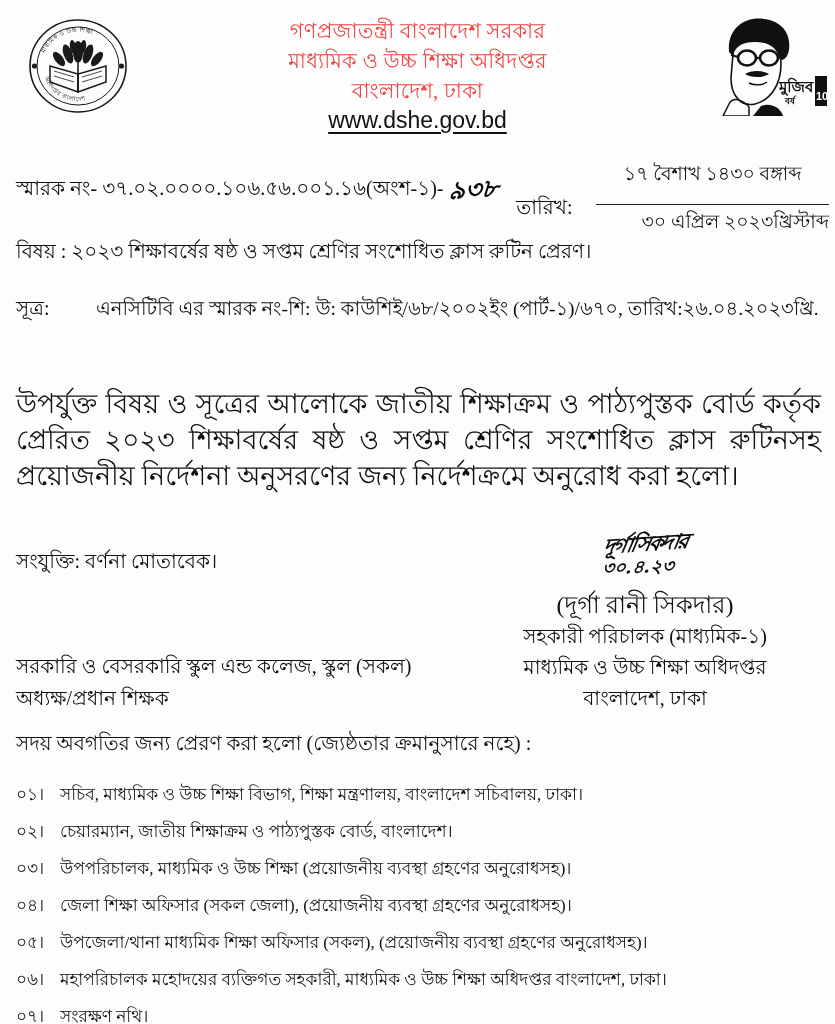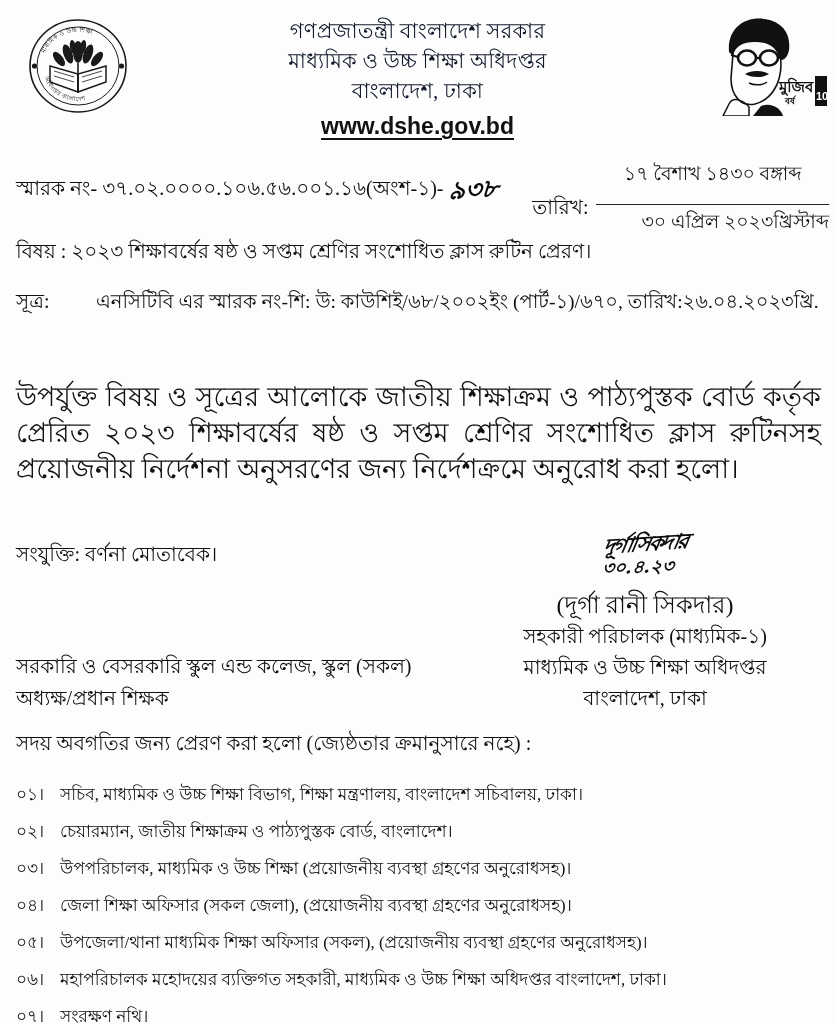--- a/index.html
+++ b/index.html
@@ -41,32 +41,30 @@
     left: 0;
     right: 0;
     top: 16px;
     text-align: center;
   }
   .org-line {
     font-family: "Liberation Serif", "DejaVu Serif", serif;
     font-size: 21px;
     line-height: 30px;
     letter-spacing: .2px;
-    color: #0f172a;
+    color: #ef4444;
     white-space: nowrap;
   }
   .org-url {
-    margin-top: 6px;
     font-family: "Liberation Sans", "DejaVu Sans", sans-serif;
     font-size: 23px;
     line-height: 28px;
     text-decoration: underline;
     text-underline-offset: 4px;
     color: #111111;
-    font-weight: bold;
   }
 
   
   .memo-row {
     position: relative;
     height: 72px;
     margin-top: 8px;
   }
   .memo-no {
     position: absolute;
@@ -90,21 +88,21 @@
   .date-wrap {
     position: absolute;
     right: 6px;
     top: 2px;
     display: flex;
     align-items: center;
   }
   .date-label {
     font-size: 20px;
     line-height: 26px;
-    margin-right: 8px;
+    margin-right: 24px;
     padding-top: 18px;
     text-align: right;
   }
   .date-stack {
     text-align: center;
   }
   .date-bangla {
     font-size: 19px;
     line-height: 27px;
     padding: 0 4px 17px 4px;
@@ -121,21 +119,21 @@
 
   
   .subject-row, .ref-row {
     position: relative;
     font-size: 20px;
     line-height: 30px;
     margin-left: 16px;
     white-space: nowrap;
   }
   .subject-row { margin-top: 6px; }
-  .ref-row { margin-top: 20px; }
+  .ref-row { margin-top: 27px; }
   .ref-row .lbl { display: inline-block; width: 80px; }
   .ref-row .val { font-size: 19.5px; }
 
   
   .body-para {
     margin: 62px 14px 0 16px;
     font-size: 27px;
     line-height: 36px;
     text-align: justify;
     text-justify: inter-word;

